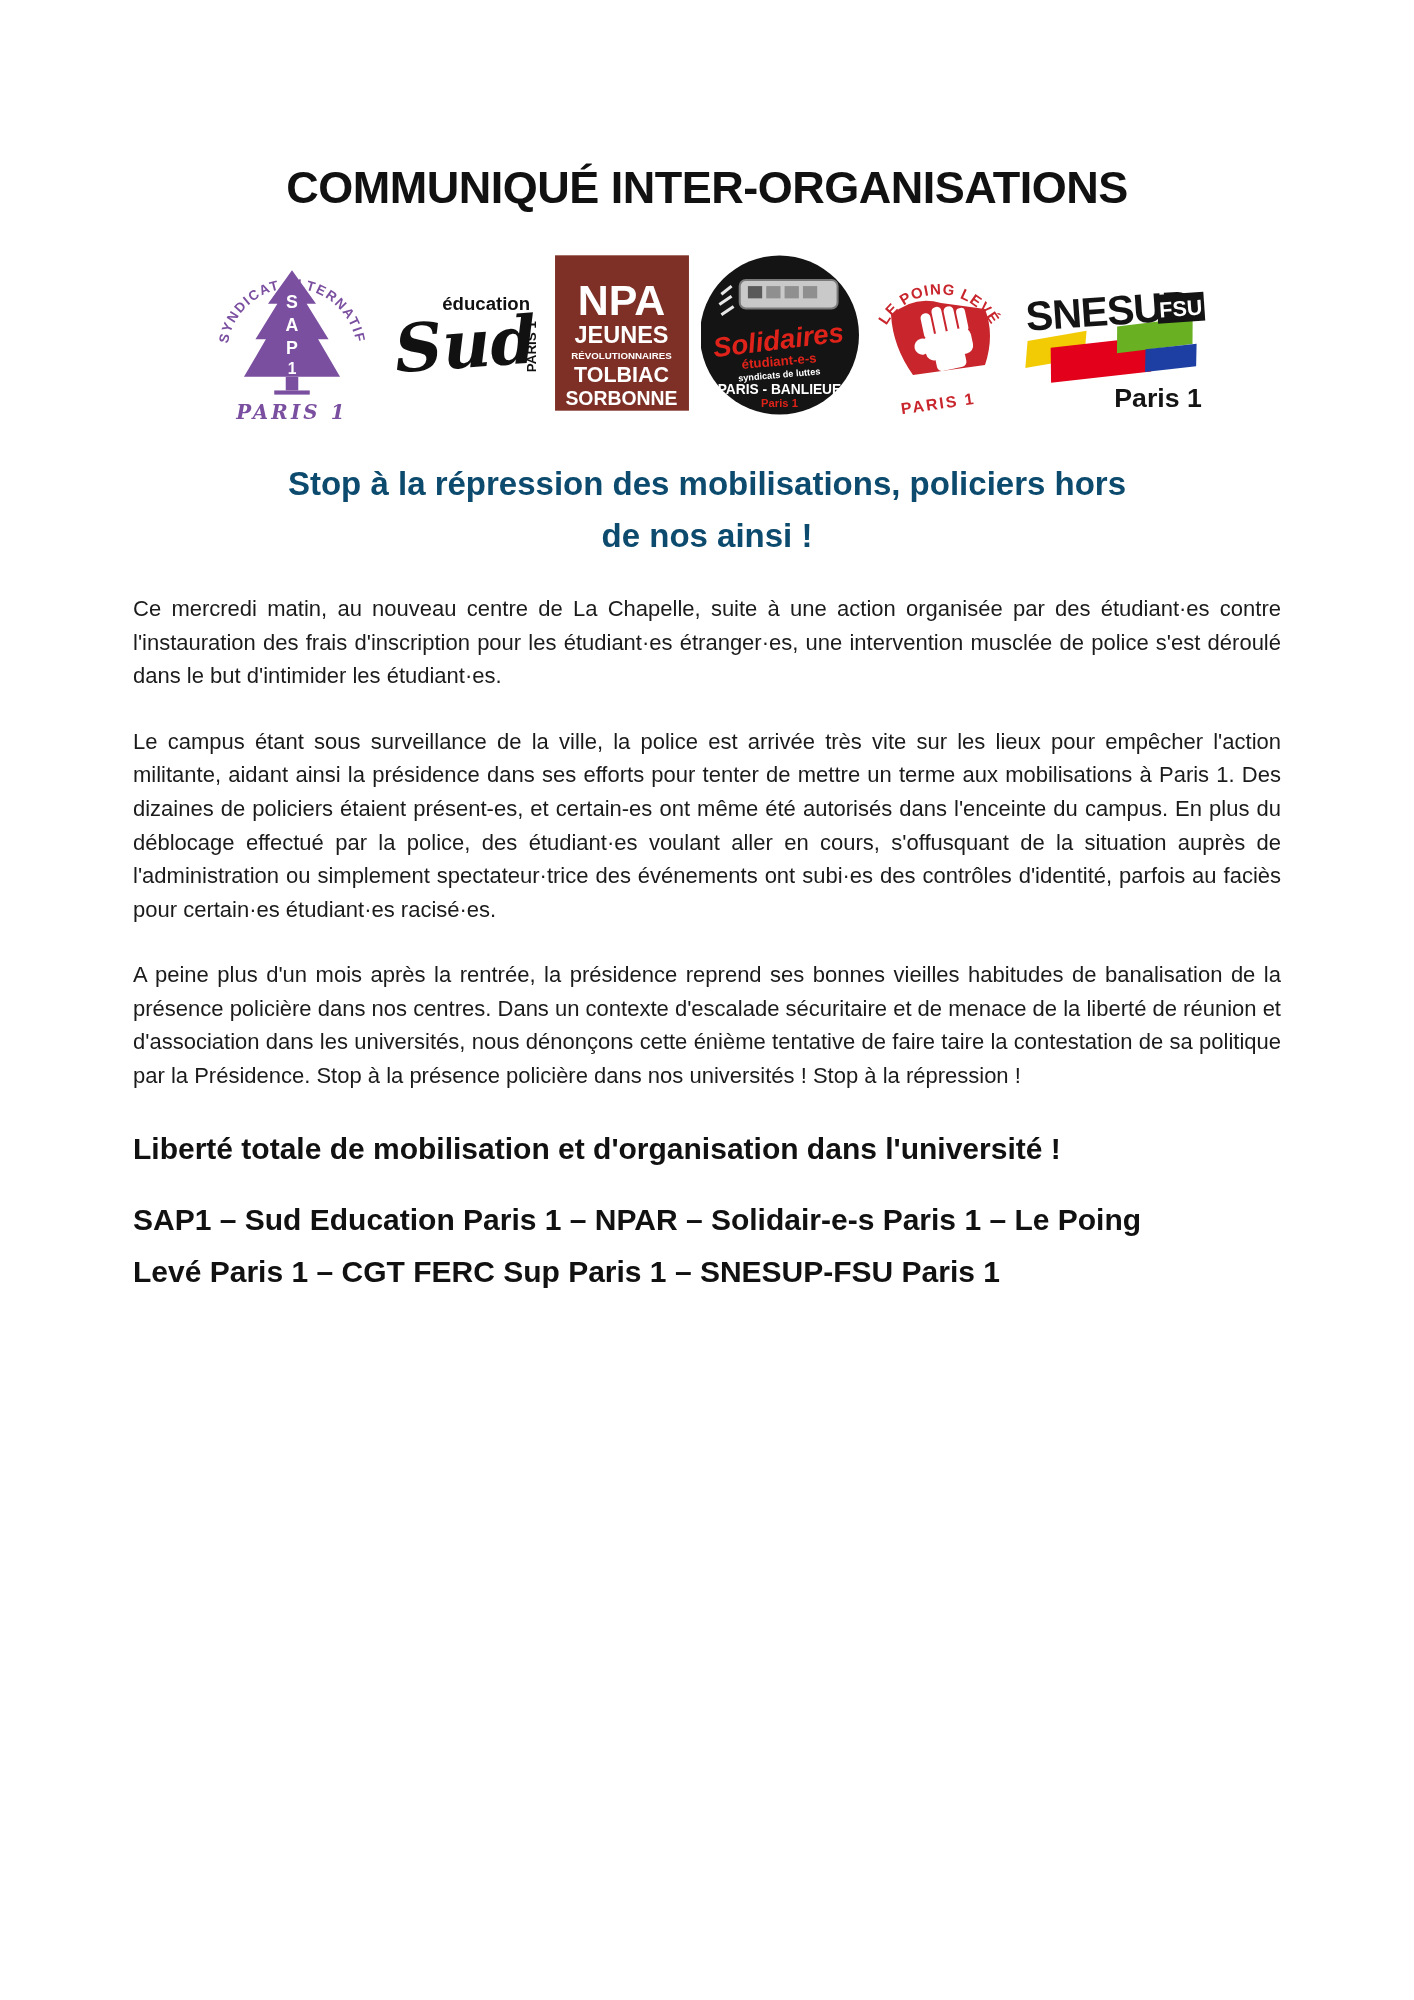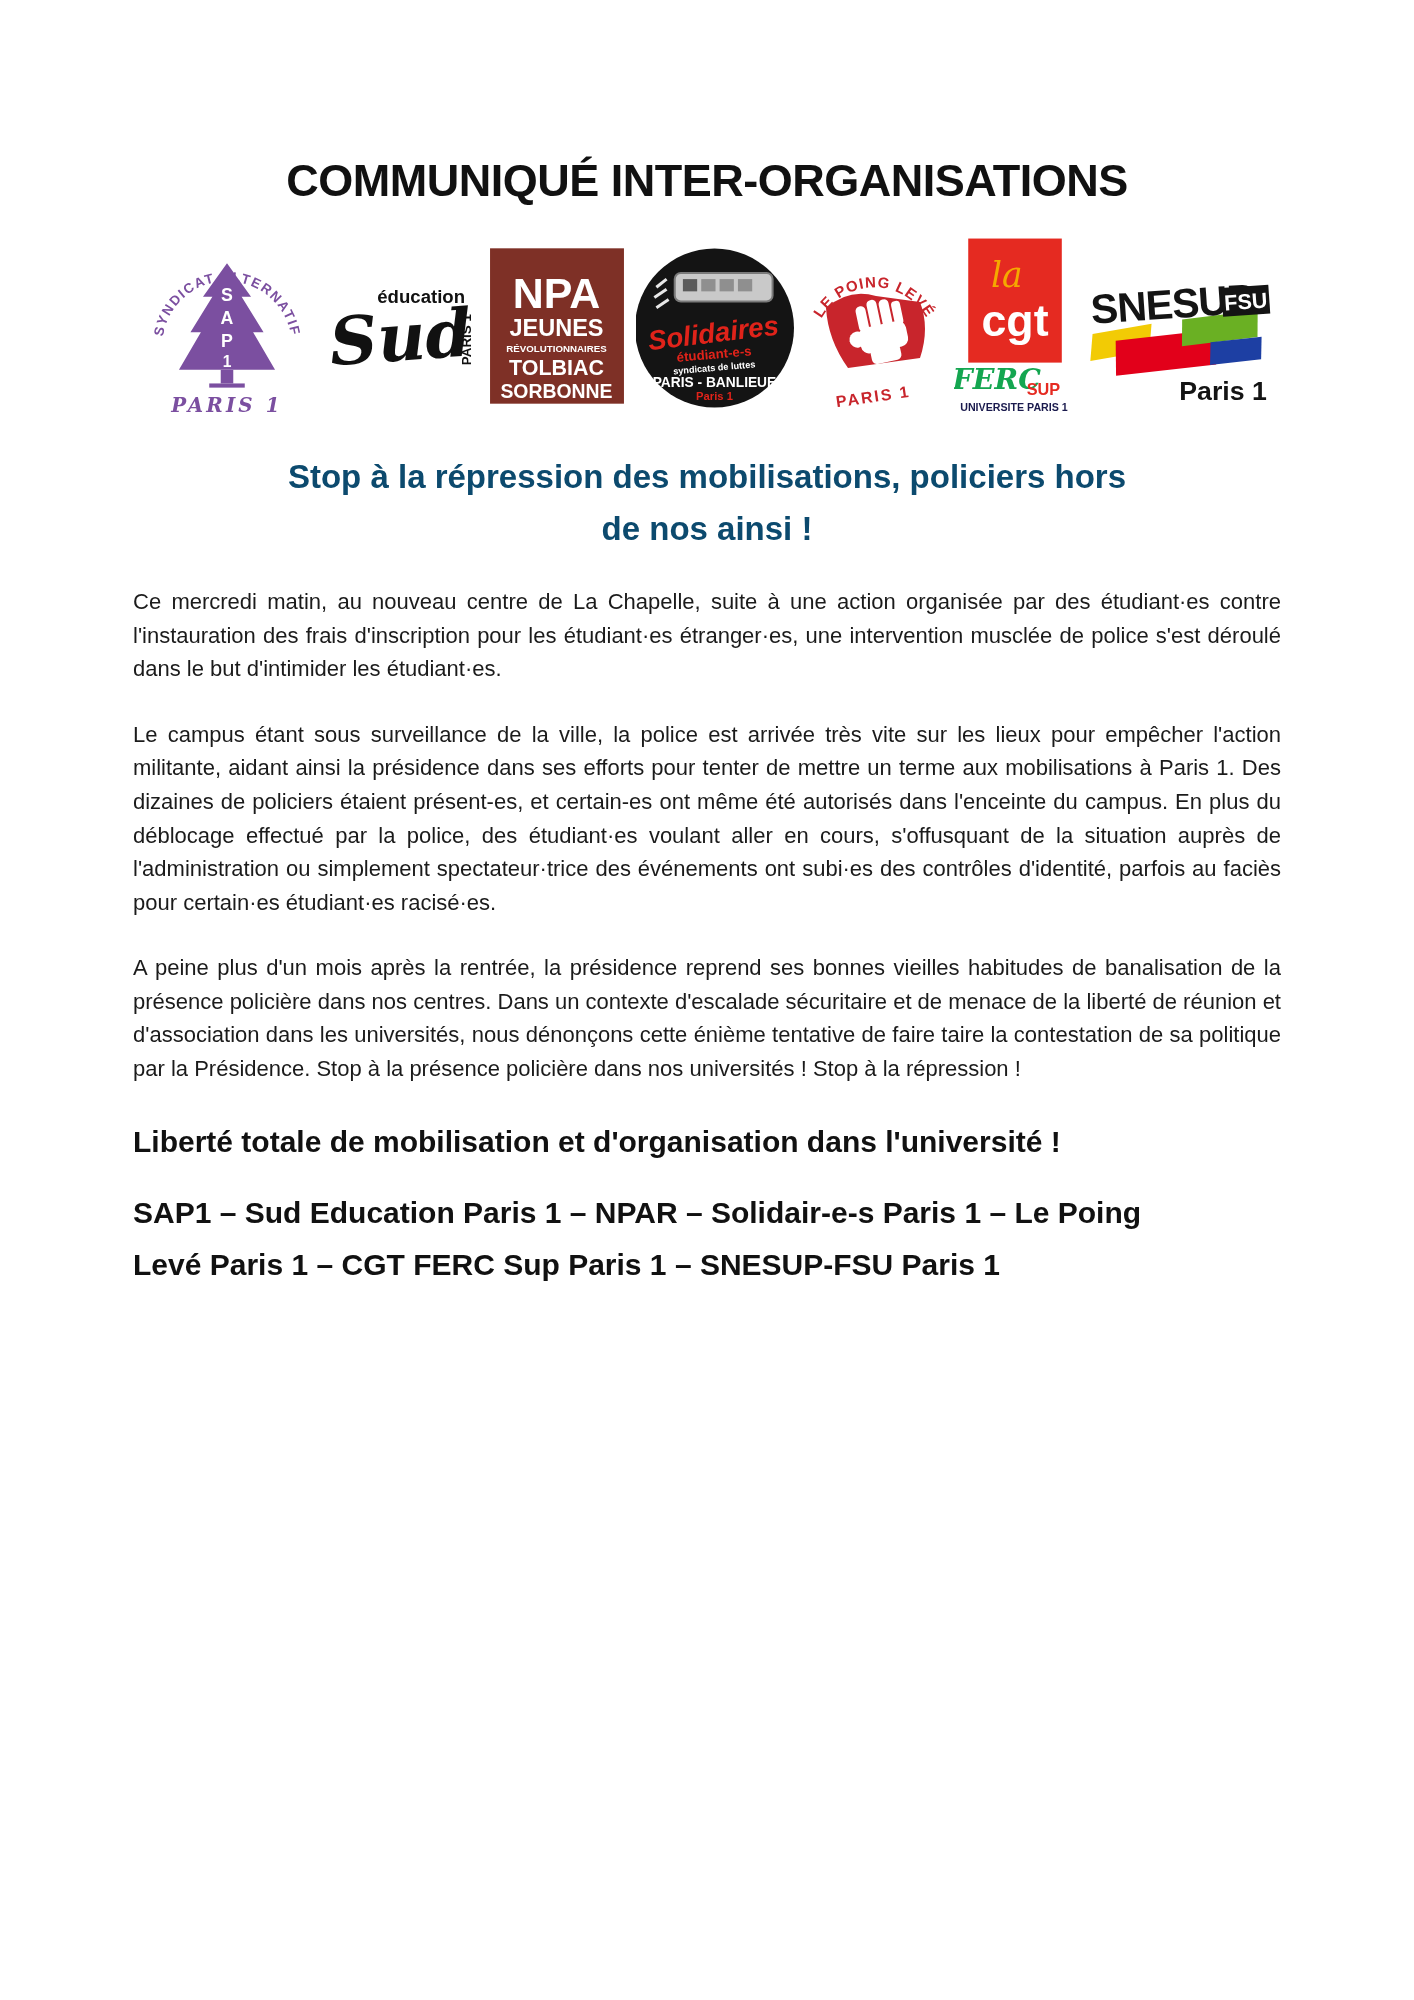--- a/index.html
+++ b/index.html
@@ -4,21 +4,21 @@
 <style>
   html,body{margin:0;padding:0;}
   body{
     width:1414px;height:2000px;background:#ffffff;
     font-family:"Liberation Sans", sans-serif;color:#1b1b1b;
     overflow:hidden;
   }
   .page{padding:150px 133px 0 133px;width:1148px;}
   .title{
     text-align:center;font-size:45px;font-weight:800;
-    letter-spacing:-0.5px;color:#111;margin:5px;
+    letter-spacing:-0.5px;color:#111;margin:12px;
   }
   .logos{
     display:flex;justify-content:center;align-items:center;
     gap:10px;margin-top:26px;height:190px;
   }
   .logo{flex:0 0 auto;}
   .subtitle{
     margin-top:28px;text-align:center;font-weight:700;
     font-size:33px;line-height:1.58;color:#0c4a6e;
   }
@@ -121,30 +121,20 @@
           <rect x="80" y="66" width="10" height="28" rx="4.5" fill="#fff"></rect>
           <rect x="92" y="70" width="9" height="24" rx="4" fill="#fff"></rect>
           <circle cx="52" cy="100" r="8" fill="#fff"></circle>
           <rect x="54" y="90" width="48" height="26" rx="8" fill="#fff"></rect>
           <rect x="62" y="112" width="30" height="16" rx="5" fill="#fff"></rect>
         </g>
         <text x="70" y="166" text-anchor="middle" font-size="16" font-weight="800" fill="#C8252C" letter-spacing="2" transform="rotate(-8 70 166)">PARIS 1</text>
       </svg>
     </div>
 
-    <div class="logo">
-      <svg width="120" height="188" viewBox="0 0 118 180">
-        <rect x="14" y="4" width="92" height="122" fill="#E52A21"></rect>
-        <text x="52" y="52" text-anchor="middle" font-size="34" fill="#F5A800" class="script">la</text>
-        <text x="60" y="100" text-anchor="middle" font-size="44" font-weight="800" fill="#ffffff">cgt</text>
-        <text x="42" y="152" text-anchor="middle" font-size="28" font-weight="800" fill="#14A650" class="script">FERC</text>
-        <text x="88" y="158" text-anchor="middle" font-size="16" font-weight="800" fill="#E52A21">SUP</text>
-        <text x="59" y="174" text-anchor="middle" font-size="10.5" font-weight="700" fill="#1a1a4d">UNIVERSITE PARIS 1</text>
-      </svg>
-    </div>
 
     <div class="logo">
       <svg width="190" height="188" viewBox="0 0 185 180">
         <g transform="rotate(-4 92 90)">
           <polygon points="8,92 66,86 62,112 4,118" fill="#F2CB05"></polygon>
           <polygon points="30,100 128,96 126,130 28,134" fill="#E2001A"></polygon>
           <polygon points="96,84 170,80 168,106 94,110" fill="#6AB023"></polygon>
           <polygon points="122,108 172,106 170,128 120,130" fill="#1D3FA3"></polygon>
           <text x="8" y="82" font-size="40" font-weight="800" fill="#141414" letter-spacing="-1">SNESUP</text>
           <rect x="136" y="56" width="46" height="28" fill="#141414"></rect>

